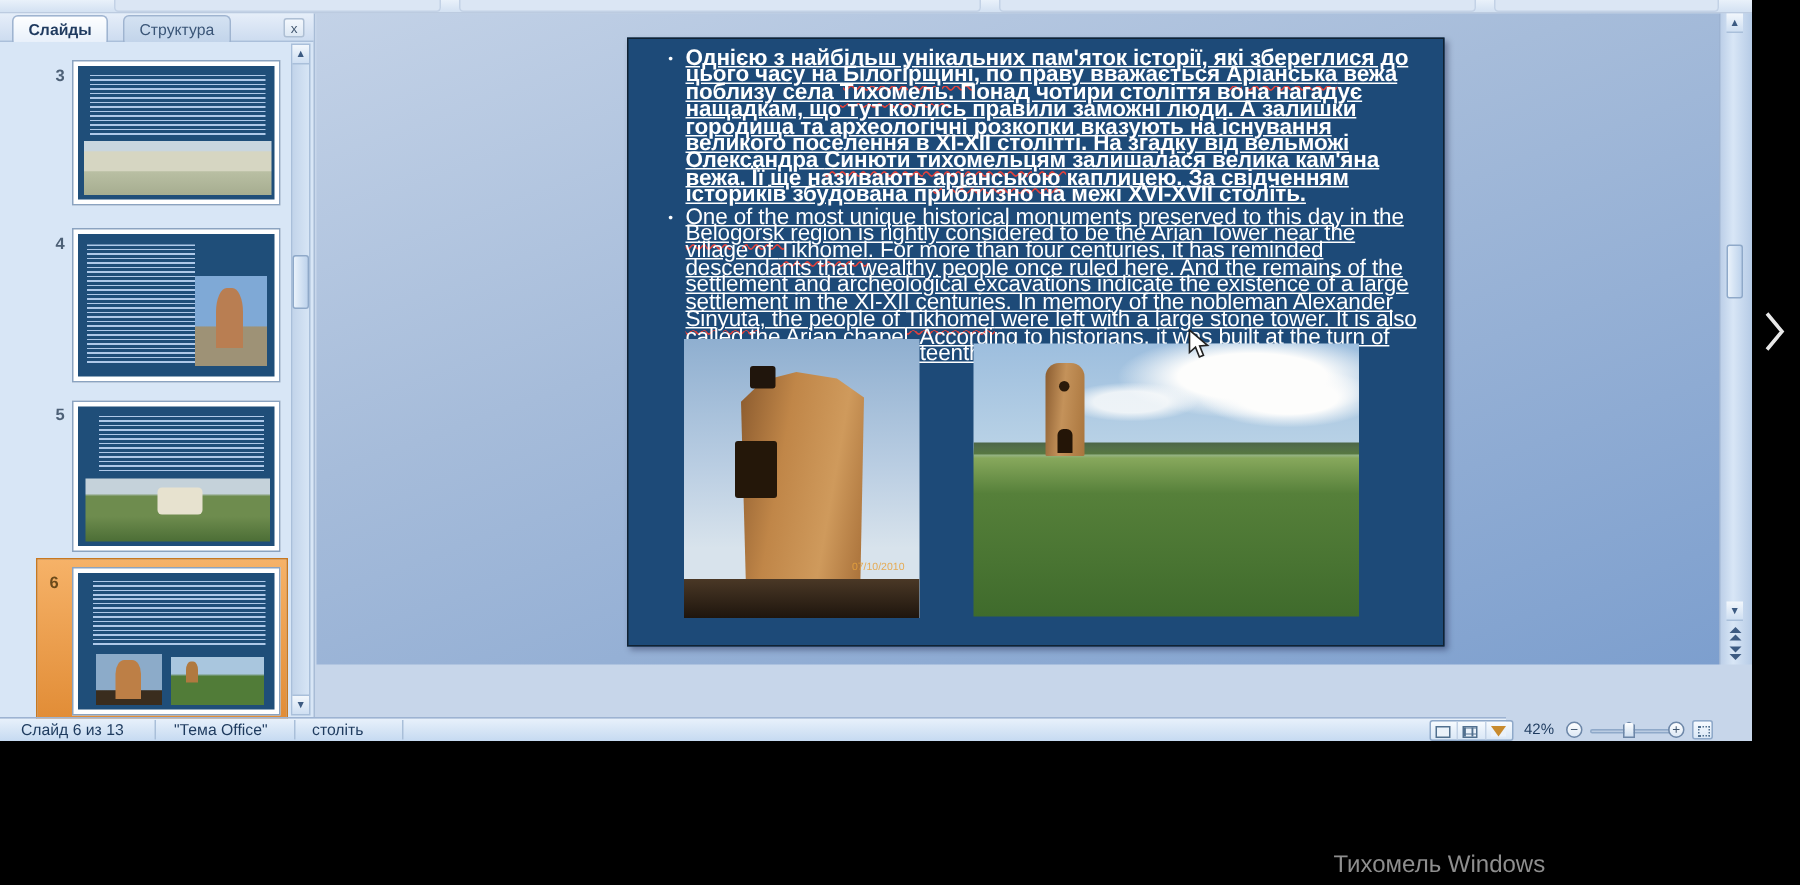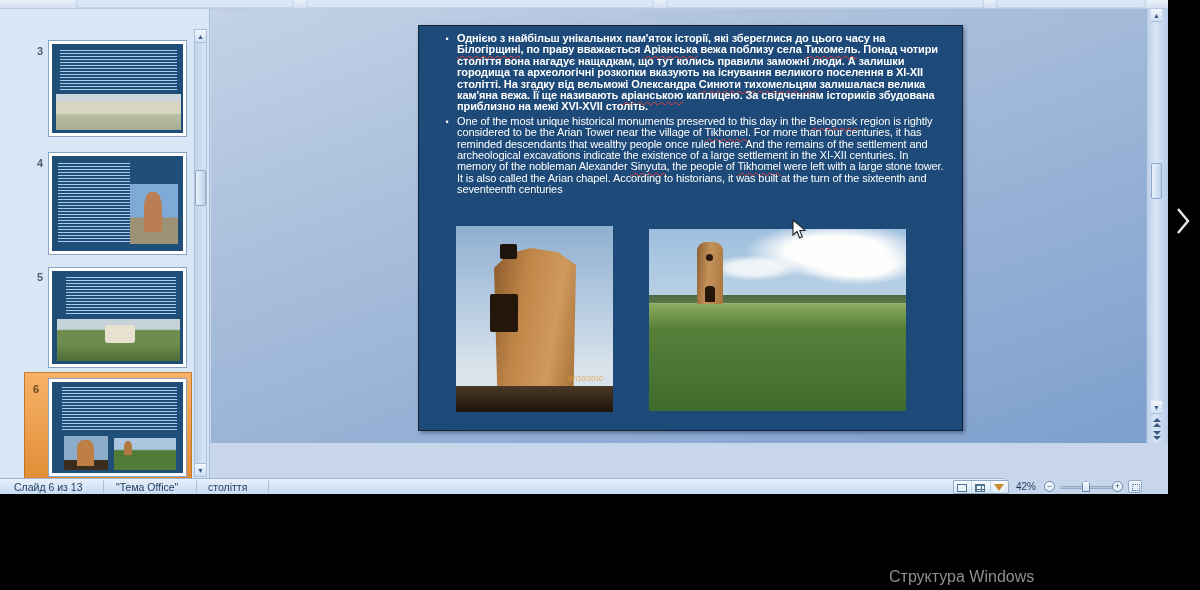--- a/index.html
+++ b/index.html
@@ -50,21 +50,21 @@
 
   
   #main-area { position:absolute; left:211px; top:9px; width:935px; height:434px;
     background:linear-gradient(160deg,#c3d2e7 0%,#a6bcda 40%,#7d9fce 100%); }
 
   #slide { position:absolute; left:207px; top:16px; width:545px; height:406px;
     background:#1d4a78; border:1px solid #123;
     box-shadow:2px 2px 4px rgba(0,0,40,.35); color:#fff; }
   .bullet-row { display:flex; margin:0 0 3px 0; }
   .bullet-dot { width:20px; flex:0 0 20px; text-align:center; font-size:9px; padding-top:1px; }
-  .bullet-text { flex:1; font-size:11px; line-height:11.4px; letter-spacing:-.1px; }
+  .bullet-text { flex:1; font-size:15px; line-height:11.4px; letter-spacing:-.1px;text-decoration:underline; }
   .b-ua { font-weight:bold; }
   .misspell { text-decoration:underline wavy #e3403a; text-decoration-thickness:1px; text-underline-offset:2px; }
   #bullets { position:absolute; left:18px; top:7px; width:510px; }
 
   
   .photo { position:absolute; overflow:hidden; }
   #photo-left { left:37px; top:200px; width:157px; height:186px;
     background:linear-gradient(#8fafd0 0%,#b9cde2 45%,#d8e3ec 75%); }
   #photo-left .ground { position:absolute; left:0; bottom:0; width:100%; height:26px;
     background:linear-gradient(#4a3826,#1e150d); }
@@ -153,20 +153,25 @@
   <div id="ppt">
 
     <div class="ribbon-sliver">
       <div class="ribbon-seg" style="left:76px;width:218px;"></div>
       <div class="ribbon-seg" style="left:306px;width:348px;"></div>
       <div class="ribbon-seg" style="left:666px;width:318px;"></div>
       <div class="ribbon-seg" style="left:996px;width:150px;"></div>
     </div>
 
     <div id="left-panel">
+      <div class="tabs-row">
+        <div class="tab active" style="left:8px;">Слайды</div>
+        <div class="tab inactive" style="left:82px;">Структура</div>
+        <div class="panel-close">x</div>
+      </div>
 
       <div class="thumb-number" style="left:37px;top:36px;">3</div>
       <div class="thumb-frame" style="top:31px;height:97px;">
         <div class="thumb-slide">
           <div class="tlines" style="left:8px;top:6px;width:117px;height:40px;"></div>
           <div style="position:absolute;left:4px;top:50px;width:125px;height:36px;
                background:linear-gradient(#c9d6de 18%,#d6d6c2 20% 55%,#b9bfa3 57%,#a6ad90);"></div>
         </div>
       </div>
 
@@ -266,21 +271,21 @@
           <span class="chev2 chev-dn"></span>
       </div>
     </div>
 
 
     <div id="status-bar">
       <span class="sb-item" style="left:14px;">Слайд 6 из 13</span>
       <span class="sb-sep" style="left:103px;"></span>
       <span class="sb-item" style="left:116px;">"Тема Office"</span>
       <span class="sb-sep" style="left:196px;"></span>
-      <span class="sb-item" style="left:208px;">століття</span>
+      <span class="sb-item" style="left:208px;">століть</span>
       <span class="sb-sep" style="left:268px;"></span>
 
       <div id="view-btns">
         <div class="vb vb1">
             <i></i>
           </div>
         <div class="vb vb2">
             <i></i>
           </div>
         <div class="vb vb3">
@@ -321,14 +326,14 @@
 
     
 
     
 
     
 
     
   </div>
 
-  <div id="watermark">Структура Windows</div>
+  <div id="watermark">Тихомель Windows</div>
 </div>
 
 </body></html>

